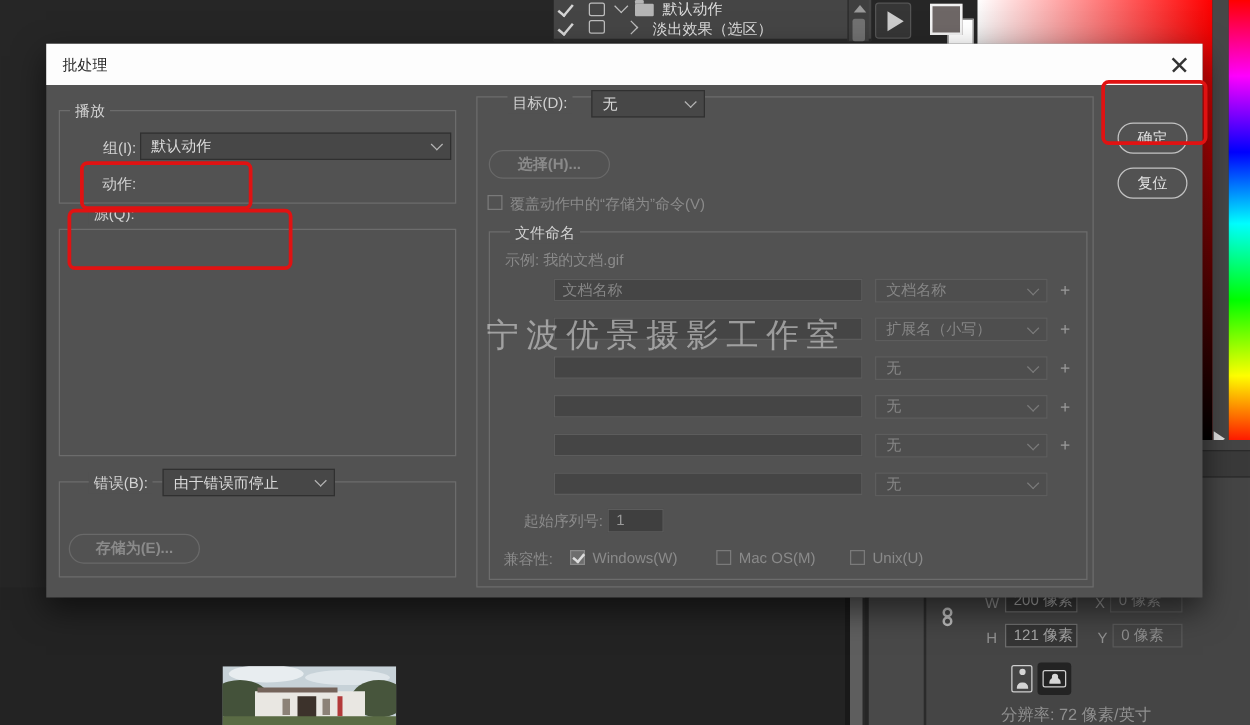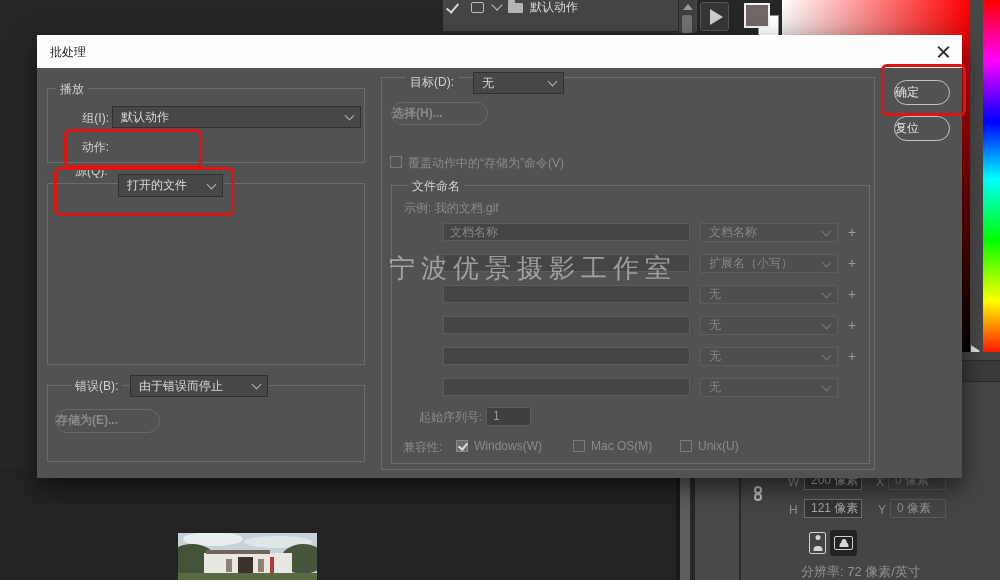--- a/index.html
+++ b/index.html
@@ -74,21 +74,21 @@
   .dd{position:absolute;background:#474747;border:1px solid #303030;color:#dadada;
       line-height:20px;padding:0 18px 0 8px;white-space:nowrap;overflow:hidden;box-sizing:border-box;}
   .dd.focus{border:1px solid #4f8fd0;}
   .dd.off{background:#4e4e4e;border:1px solid #5d5d5d;color:#868686;}
   .chev{position:absolute;right:7px;top:50%;width:6px;height:6px;margin-top:-5px;border-right:1.5px solid #b5b5b5;border-bottom:1.5px solid #b5b5b5;transform:rotate(45deg);}
   .dd.off .chev{border-color:#7a7a7a;}
 
   .tfield{position:absolute;background:#454545;border:1px solid #5c5c5c;color:#868686;line-height:16px;padding:0 6px;white-space:nowrap;overflow:hidden;box-sizing:border-box;}
   .plus{position:absolute;color:#9a9a9a;font-size:14px;width:20px;text-align:center;}
 
-  .pill{position:absolute;border-radius:13px;background:transparent;text-align:left;box-sizing:border-box;}
+  .pill{position:absolute;border-radius:13px;background:transparent;text-align:center;box-sizing:border-box;margin-top:18px;}
   .pill.on{border:1.5px solid #c3c3c3;color:#e3e3e3;line-height:22px;cursor:pointer;}
   .pill.off{border:1px solid #696969;color:#8a8a8a;line-height:21px;font-weight:bold;}
 
   .cbx{position:absolute;width:12px;height:12px;border:1px solid #7a7a7a;background:transparent;box-sizing:border-box;}
   .cbx.checked{background:#6d6d6d;border-color:#8a8a8a;}
   .cbx.checked::after{content:"";position:absolute;left:3px;top:0;width:4px;height:7px;border-right:2px solid #dcdcdc;border-bottom:2px solid #dcdcdc;transform:rotate(40deg);}
 
   
   .redbox{position:absolute;border:3px solid #e01212;border-radius:6px;z-index:20;pointer-events:none;}
   .wm1{position:absolute;left:389px;top:251px;z-index:21;font-size:26px;font-weight:normal;letter-spacing:6px;color:rgba(225,225,225,0.55);pointer-events:none;white-space:nowrap;}
@@ -99,20 +99,26 @@
 
 <div class="screen">
 
   <div class="abs actions-panel">
     <div class="act-row" style="top:-7px;">
       <span class="check" style="left:6px;top:8px;"></span>
       <span class="toggle-sq" style="left:28px;top:9px;"></span>
       <span class="chev-open" style="left:50px;top:8px;"></span>
       <span class="folder" style="left:65px;top:10px;"></span>
       <span class="act-label" style="left:87px;top:6px;">默认动作</span>
+    </div>
+    <div class="act-row" style="top:12px;">
+      <span class="check" style="left:6px;top:4px;"></span>
+      <span class="toggle-sq" style="left:28px;top:4px;"></span>
+      <span class="chev-closed" style="left:58px;top:6px;"></span>
+      <span class="act-label" style="left:79px;top:3px;">淡出效果（选区）</span>
     </div>
   </div>
   <div class="abs act-scroll">
     <span class="scroll-up"></span>
     <span class="scroll-thumb"></span>
   </div>
   <div class="abs play-btn">
     <span class="play-tri"></span>
   </div>
   <div class="abs swatch-bg"></div>
@@ -172,24 +178,20 @@
     </div>
     <span class="lab r" style="left:28px;top:75px;width:44px;">组(I):</span>
     <div class="dd" style="left:75px;top:71px;width:249px;height:22px;">
       <span>默认动作</span>
       <span class="chev"></span>
     </div>
     <span class="lab r" style="left:28px;top:104px;width:44px;">动作:</span>
 
     <div class="gbox" style="left:10px;top:148px;width:318px;height:182px;"></div>
     <span class="glabel" style="left:34px;top:128px;">源(Q):</span>
-    <div class="dd" style="left:81px;top:139px;width:105px;height:23px;">
-      <span>打开的文件</span>
-      <span class="chev"></span>
-    </div>
 
     <div class="gbox" style="left:10px;top:350px;width:318px;height:77px;"></div>
     <span class="glabel" style="left:34px;top:343px;">错误(B):</span>
     <div class="dd" style="left:93px;top:340px;width:138px;height:22px;">
       <span>由于错误而停止</span>
       <span class="chev"></span>
     </div>
     <div class="pill off" style="left:18px;top:374px;width:105px;height:24px;">存储为(E)...</div>
 
     <div class="gbox" style="left:344px;top:42px;width:494px;height:393px;"></div>

